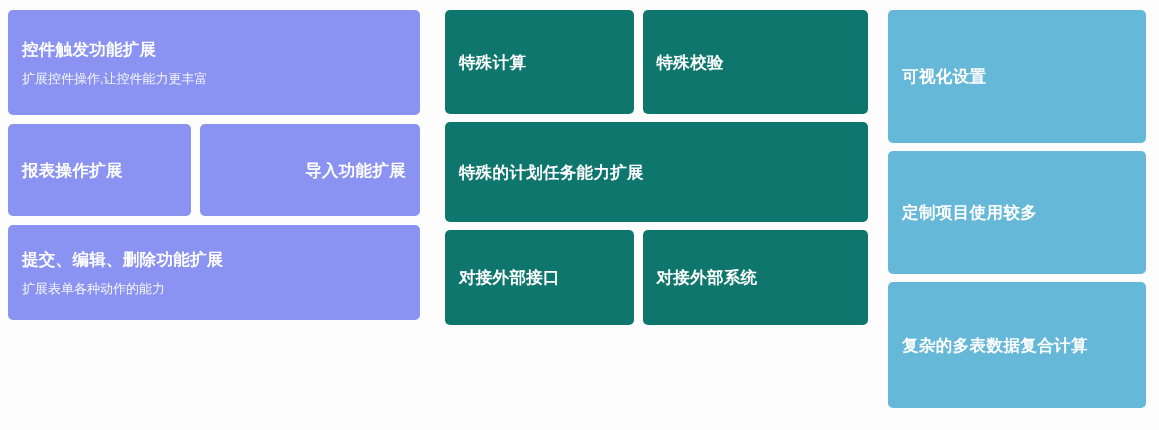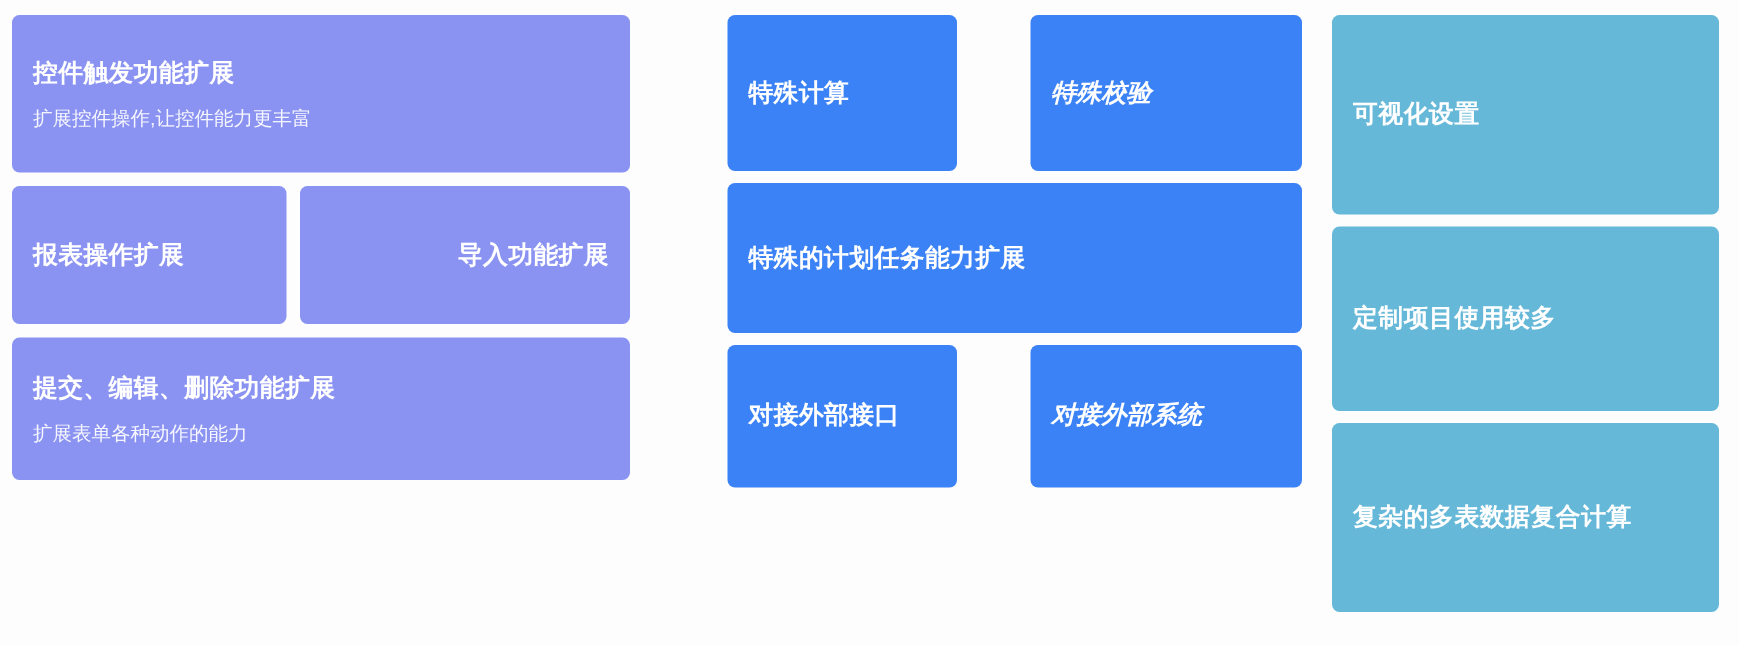--- a/index.html
+++ b/index.html
@@ -47,21 +47,21 @@
     position: relative;
     color: #ffffff;
     overflow: hidden;
     display: flex;
     flex-direction: column;
     justify-content: center;
     padding: 0 14px;
   }
 
   .card.purple { background: #8a92f2; }
-  .card.blue   { background: #3b82f6; margin-left: 40px; }
+  .card.blue   { background: #0f766e; }
   .card.teal   { background: #66b8d8; }
 
   .card-title {
     font-size: 16.5px;
     font-weight: bold;
     line-height: 1.25;
     letter-spacing: 0.3px;
     white-space: nowrap;
   }
   .card-sub {
@@ -79,21 +79,21 @@
   .lc-half   { width: 183px; }
   .lc-half2  { width: 220px; align-items: flex-end; }
   .lc-wide   { height: 95px; }
 
   .lc-hero .card-title,
   .lc-wide .card-title { margin-top: 2px; }
 
   
   .mc-short  { height: 104px; }
   .mc-half   { width: 189px; }
-  .mc-half2  { width: 226px; font-style: italic; }
+  .mc-half2  { width: 226px; }
   .mc-mid    { height: 96px; }
   .mc-tall   { height: 100px; }
   .mc-bottom { height: 95px; }
 
   
   .rc-card   { height: 135px; }
   .rc-card2  { height: 126px; }
   .rc-card3  { height: 128px; }
 
   .card.teal .card-title { letter-spacing: 0.4px; }

